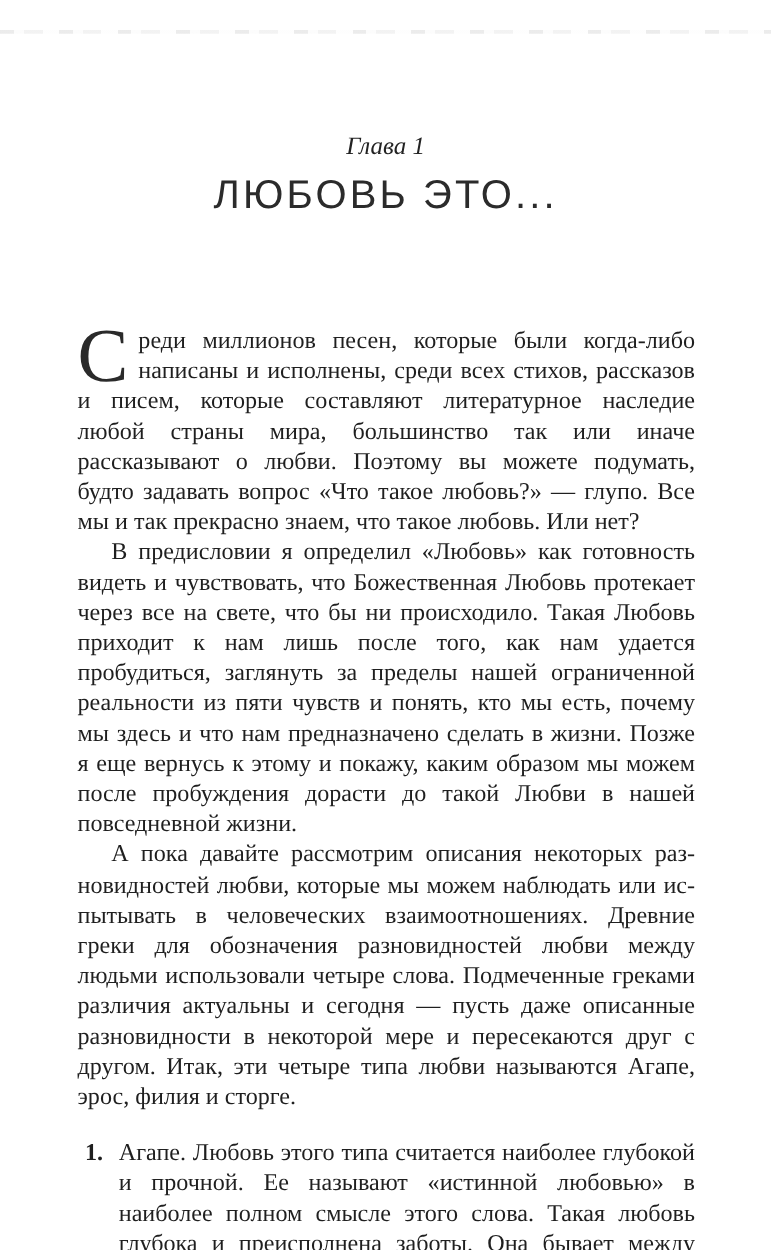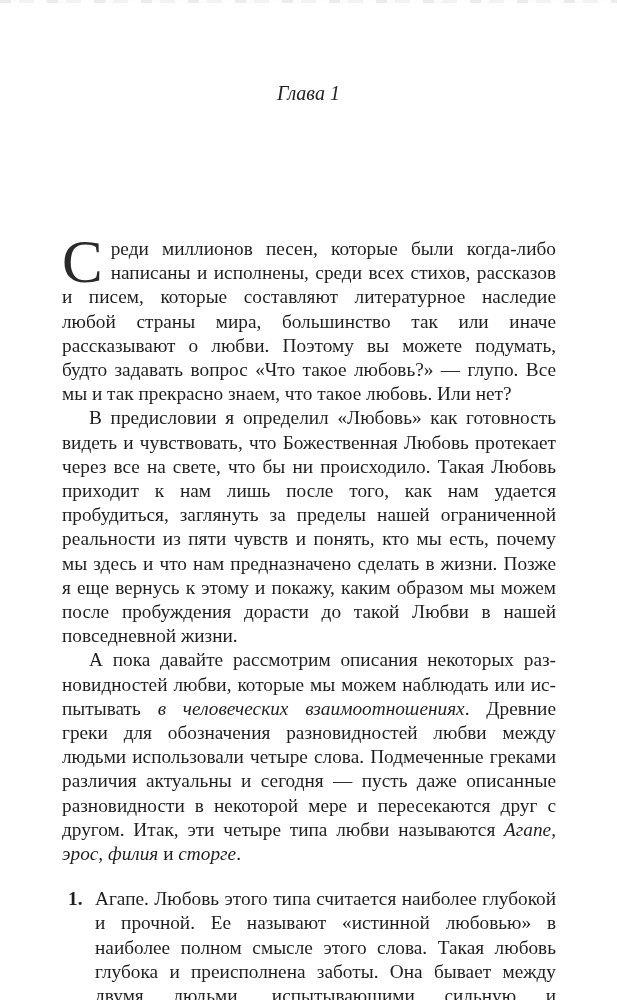--- a/index.html
+++ b/index.html
@@ -7,20 +7,21 @@
     width:617px; height:1000px;
     background:#ffffff;
     font-family:"Liberation Serif", serif;
     color:#1f1f1f;
     overflow:hidden;
   }
   .page {
     position:relative;
     width:617px; height:712px;
     background:#ffffff;
+    margin-top:24px;
   }
   .scan-edge {
     position:absolute; top:0; left:0; width:617px; height:3px;
     background: repeating-linear-gradient(90deg,
       rgba(60,60,60,0.22) 0px 11px,
       rgba(120,120,120,0.05) 11px 19px,
       rgba(70,70,70,0.15) 19px 34px,
       rgba(150,150,150,0.03) 34px 47px);
     opacity:.45;
   }
@@ -48,21 +49,21 @@
   }
   .body-text p { margin:0; }
   p.indent { text-indent:27px; }
   .drop-cap {
     float:left;
     font-size:61px;
     line-height:47px;
     padding:1px 8px 0 0;
     color:#2a2a2a;
   }
-  .it { font-style:italic; }
+  .it { }
   .bd { font-weight:normal; }
   .num-list { margin-top:21px; }
   .list-item { display:flex; }
   .list-number {
     flex:0 0 33px;
     box-sizing:border-box;
     padding-left:6px;
     font-weight:bold;
   }
   .list-item-text {
@@ -72,20 +73,21 @@
 </style>
 </head>
 <body>
 
 <div class="page">
 
   <div class="scan-edge"></div>
 
   <div class="chapter-label">Глава 1</div>
 
+  <div class="chapter-title">ЛЮБОВЬ ЭТО...</div>
 
   <div class="body-text">
 
     <p><span class="drop-cap">С</span><span><span>реди миллионов песен, которые были когда-либо напи­саны и исполнены, среди всех стихов, рассказов и писем, которые составляют литературное наследие любой страны мира, большинство так или иначе рассказывают о любви. Поэтому вы можете подумать, будто задавать вопрос «Что такое любовь?» — глупо. Все мы и так прекрасно знаем, что такое любовь. Или нет?</span></span></p>
 
     <p class="indent"><span>В предисловии я определил «Любовь» как готовность видеть и чувствовать, что Божественная Любовь протекает через все на свете, что бы ни происходило. Такая Любовь при­ходит к нам лишь после того, как нам удается пробудиться, заглянуть за пределы нашей ограниченной реальности из пяти чувств и понять, кто мы есть, почему мы здесь и что нам предназначено сделать в жизни. Позже я еще вернусь к этому и покажу, каким образом мы можем после пробуждения до­расти до такой Любви в нашей повседневной жизни.</span></p>
 
     <p class="indent"><span>А пока давайте рассмотрим описания некоторых раз­новидностей любви, которые мы можем наблюдать или ис­пытывать </span><span class="it">в человеческих взаимоотношениях</span><span>. Древние греки для обозначения разновидностей любви между людьми ис­пользовали четыре слова. Подмеченные греками различия актуальны и сегодня — пусть даже описанные разновидности в некоторой мере и пересекаются друг с другом. Итак, эти четыре типа любви называются </span><span class="it">Агапе, эрос, филия</span><span> и </span><span class="it">сторге</span><span>.</span></p>
 
     <div class="num-list">

